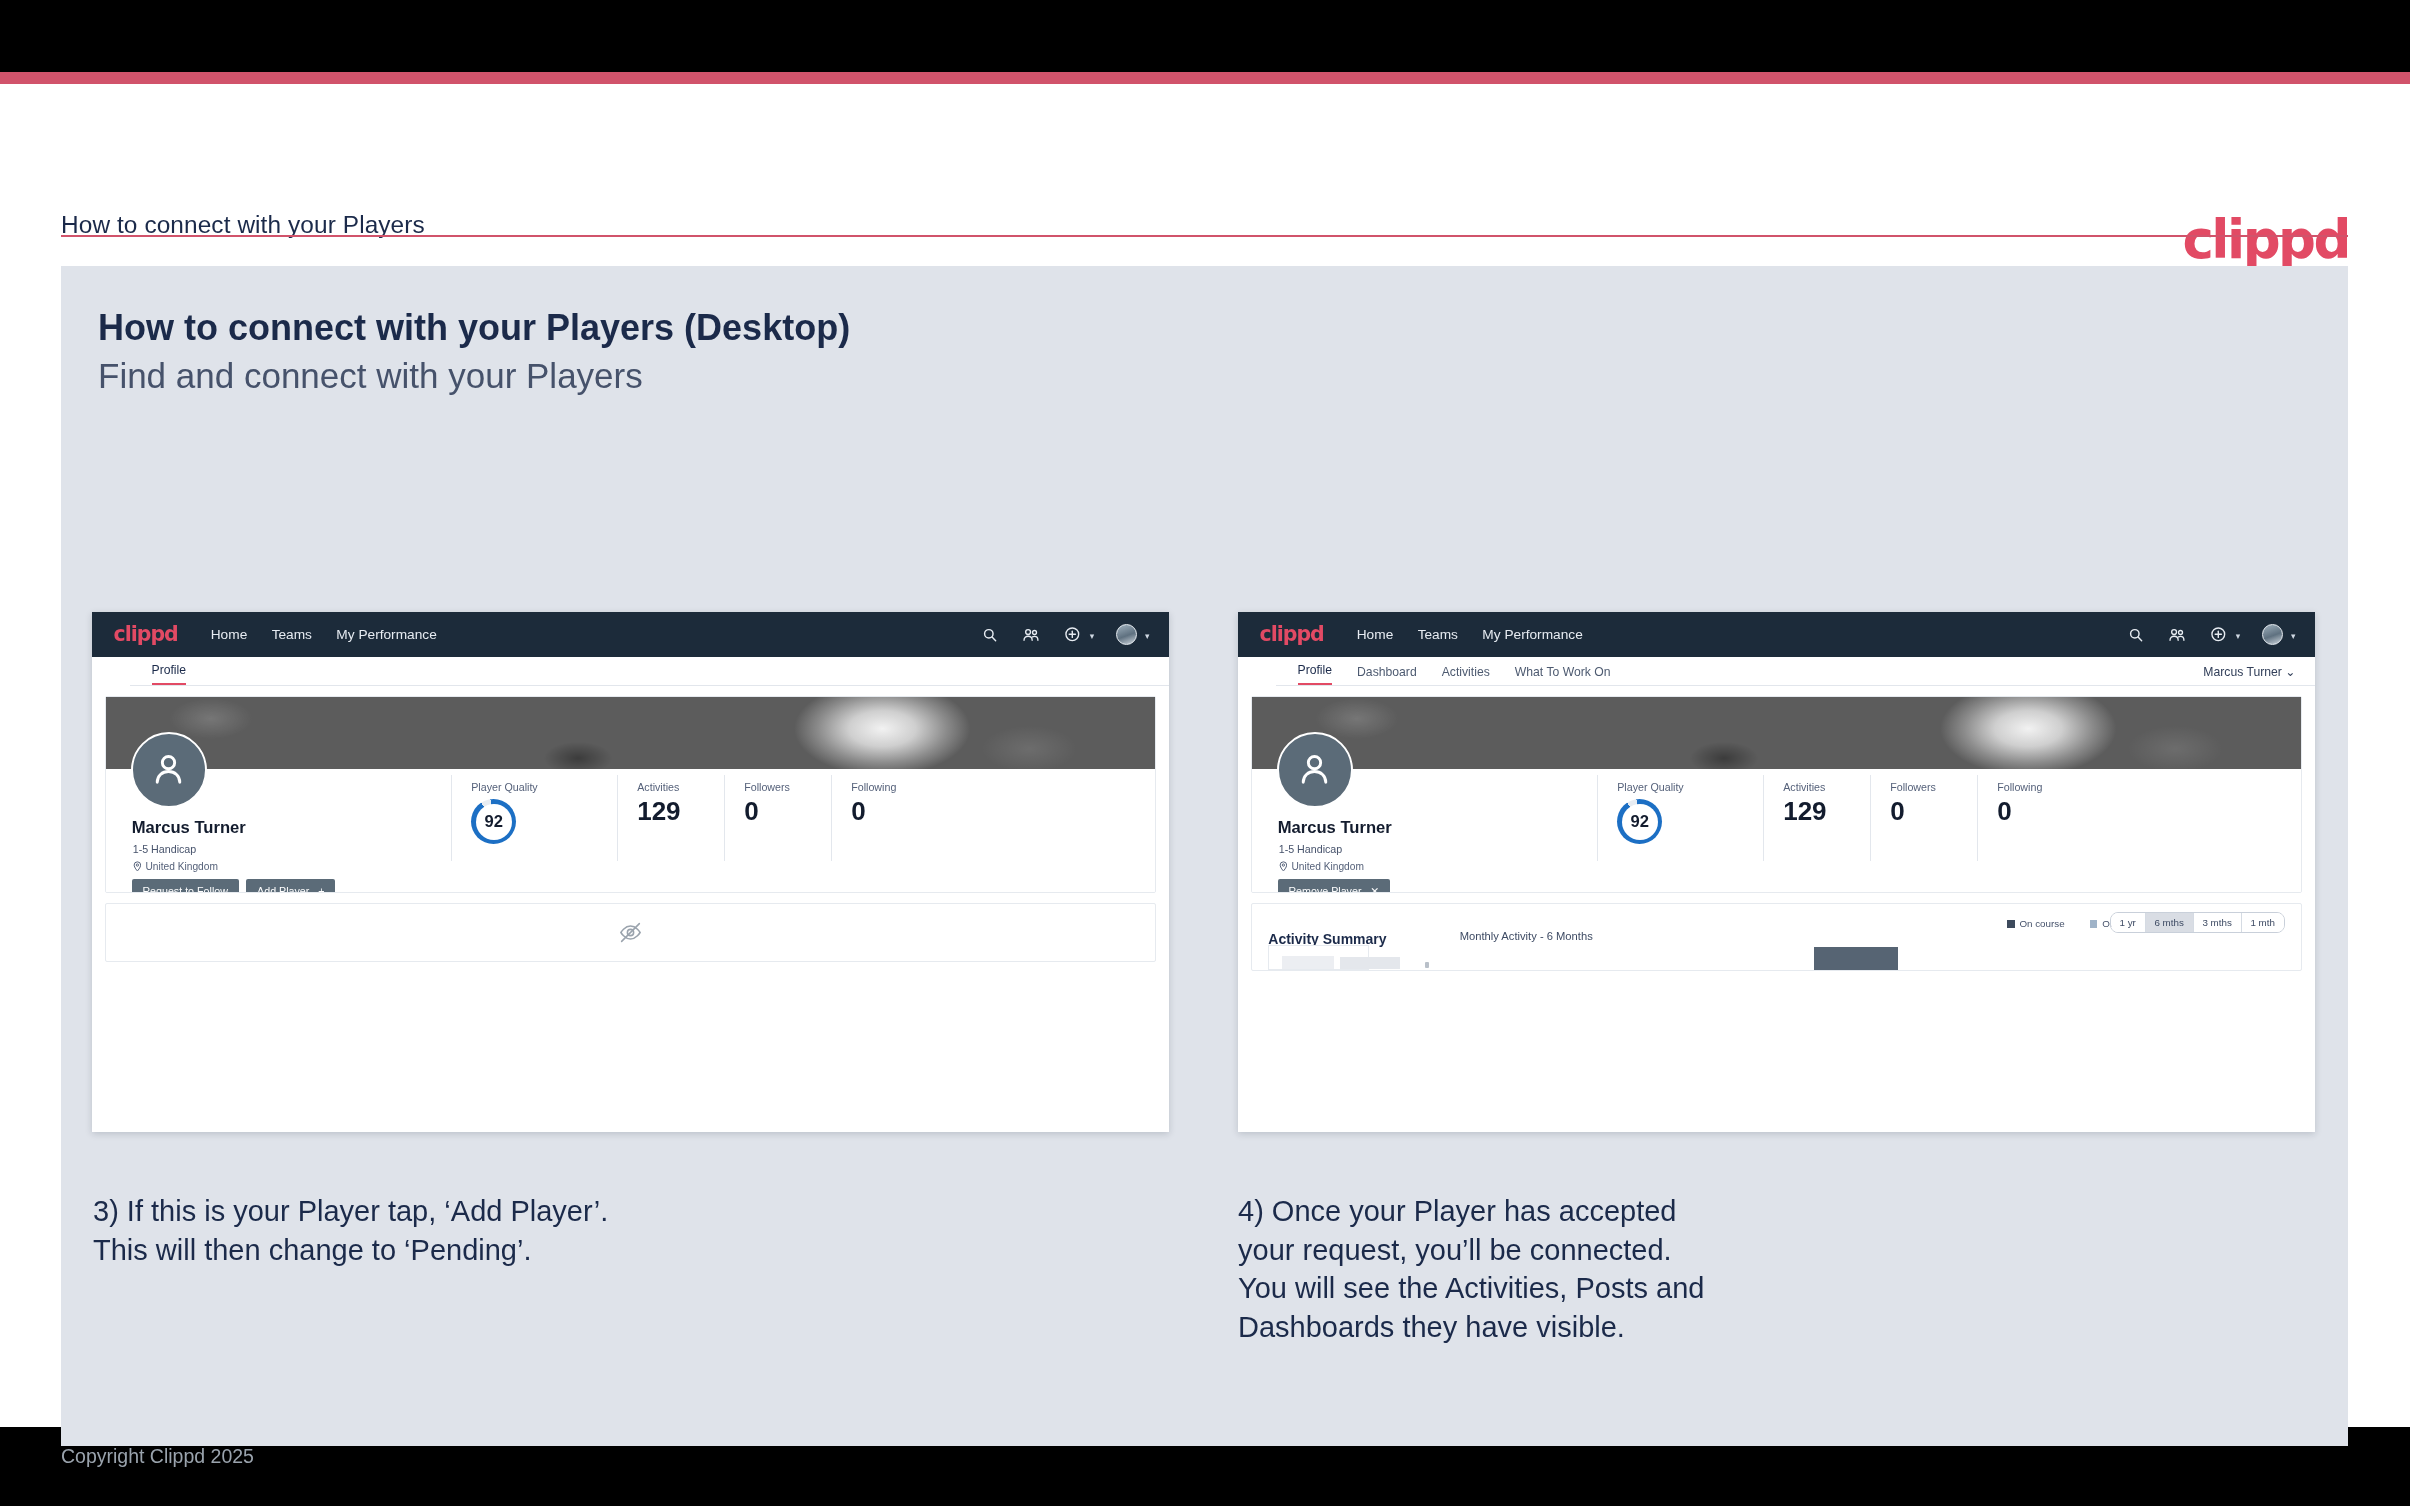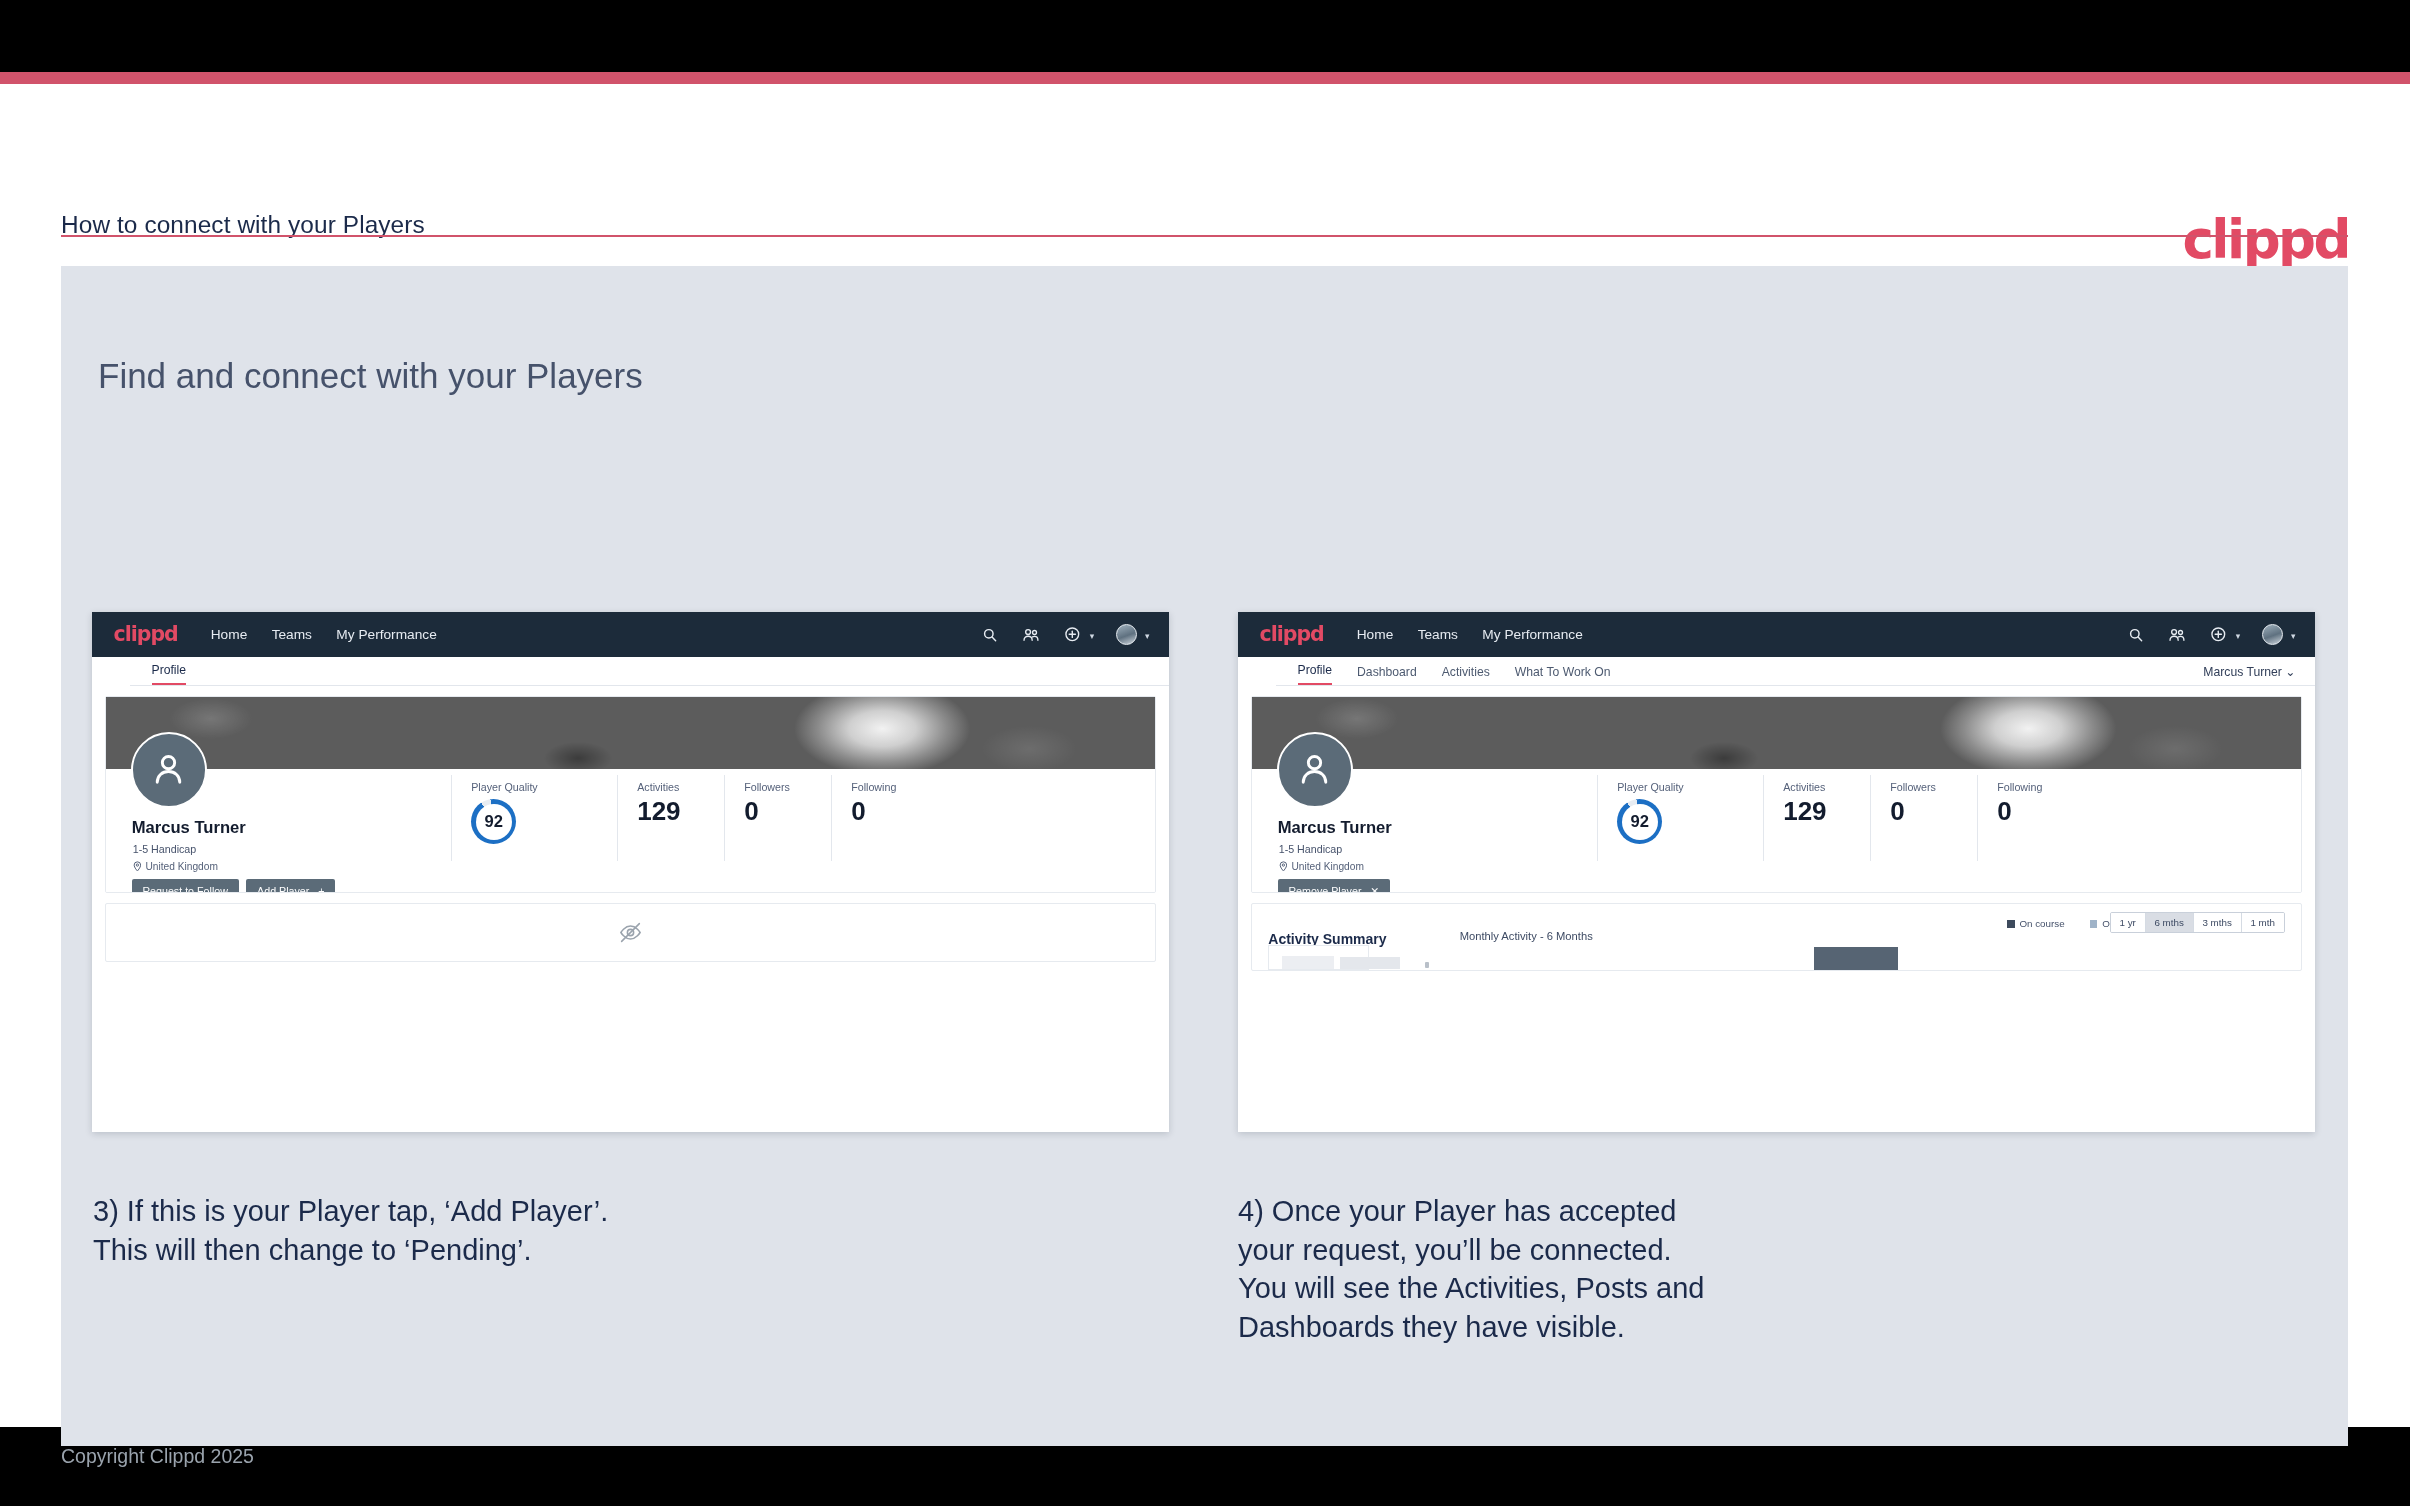--- a/index.html
+++ b/index.html
@@ -377,21 +377,21 @@
     display: flex; align-items: center; gap: 4.9px;
     font-size: 9.8px;
     color: #46526b;
     white-space: nowrap;
   }
   .legend-sw { width: 7.8px; height: 7.8px; }
   .range-group {
     position: absolute; right: 16.6px; top: 7.8px;
     display: flex;
     border: 1px solid #c9d0da;
-    border-radius: 2px;
+    border-radius: 8px;
     overflow: hidden;
   }
   .range-btn {
     font-size: 9.8px;
     color: #3d4a63;
     padding: 3.9px 8.8px;
     background: #ffffff;
     border-right: 1px solid #d5dbe3;
     white-space: nowrap;
     cursor: pointer;
@@ -466,20 +466,21 @@
   <div class="page">
 
     <div class="page-header">
       <div class="header-title">How to connect with your Players</div>
       <div class="brand-logo">clippd</div>
       <div class="header-rule"></div>
     </div>
 
     <div class="content-panel">
 
+      <div class="deck-title">How to connect with your Players (Desktop)</div>
       <div class="deck-subtitle">Find and connect with your Players</div>
 
       <div class="shot shot-left">
 
         <div class="appbar">
           <div class="appbar-logo">clippd</div>
           <div class="appnav">
             <div class="appnav-item">Home</div>
             <div class="appnav-item">Teams</div>
             <div class="appnav-item">My Performance</div>

